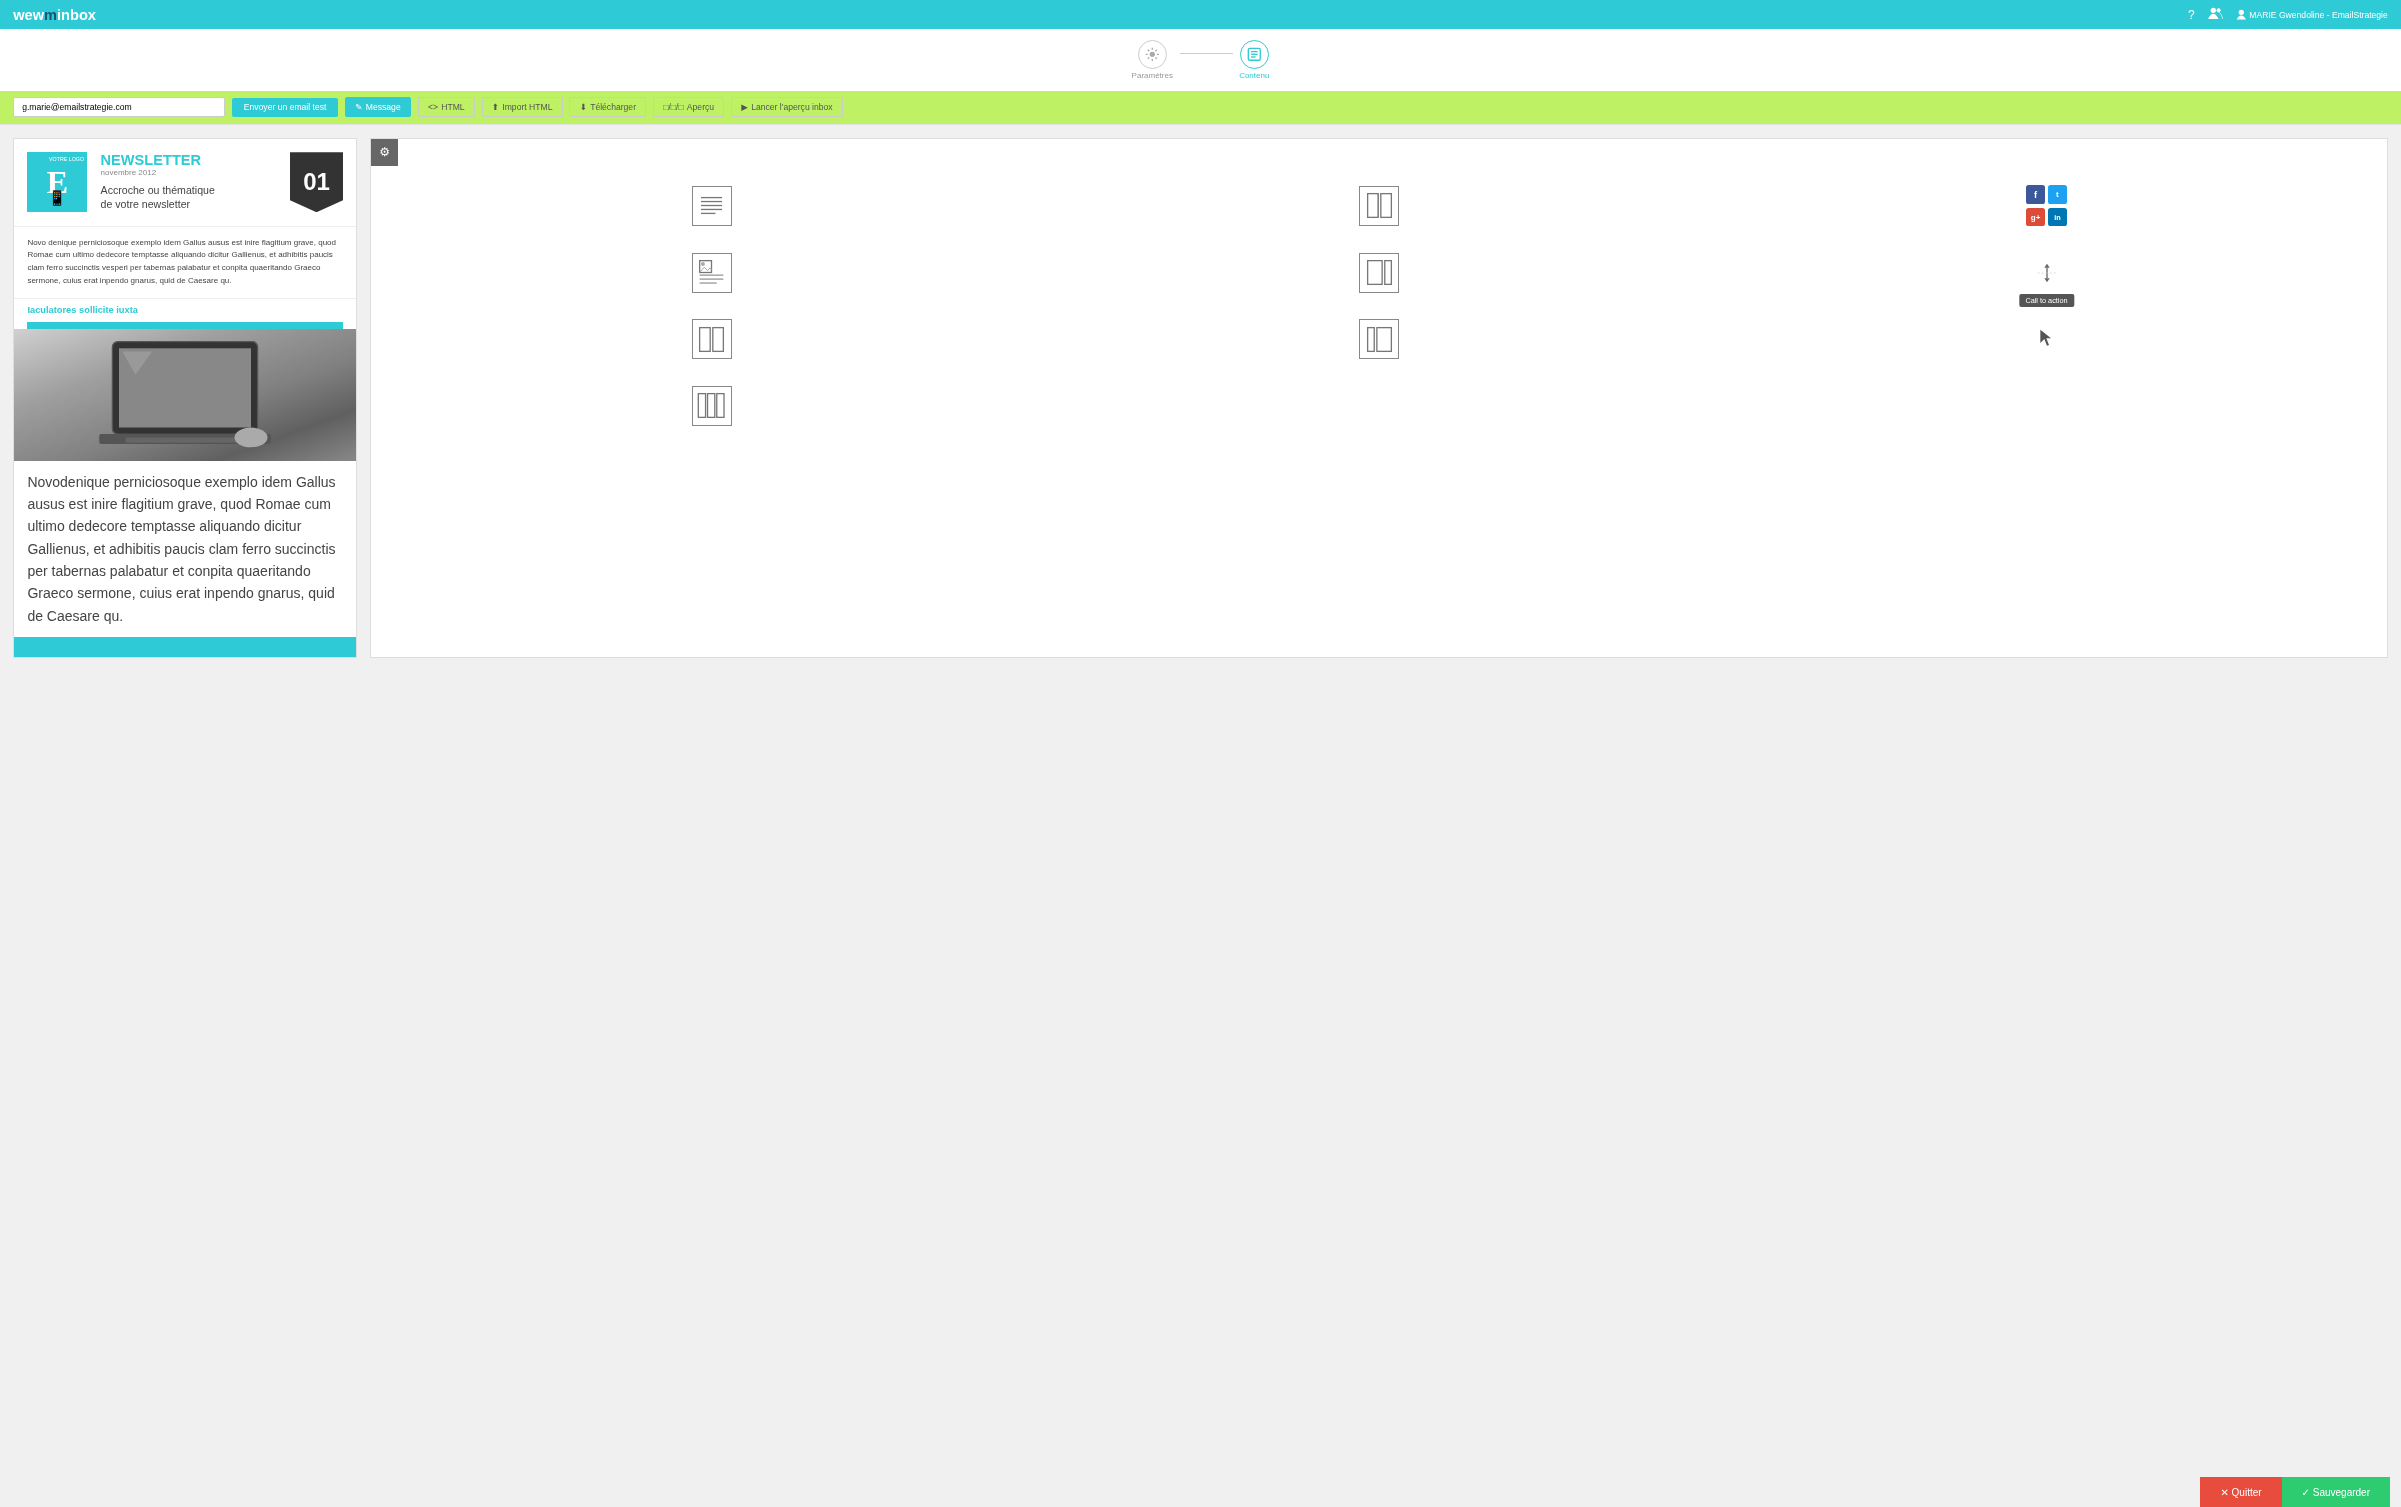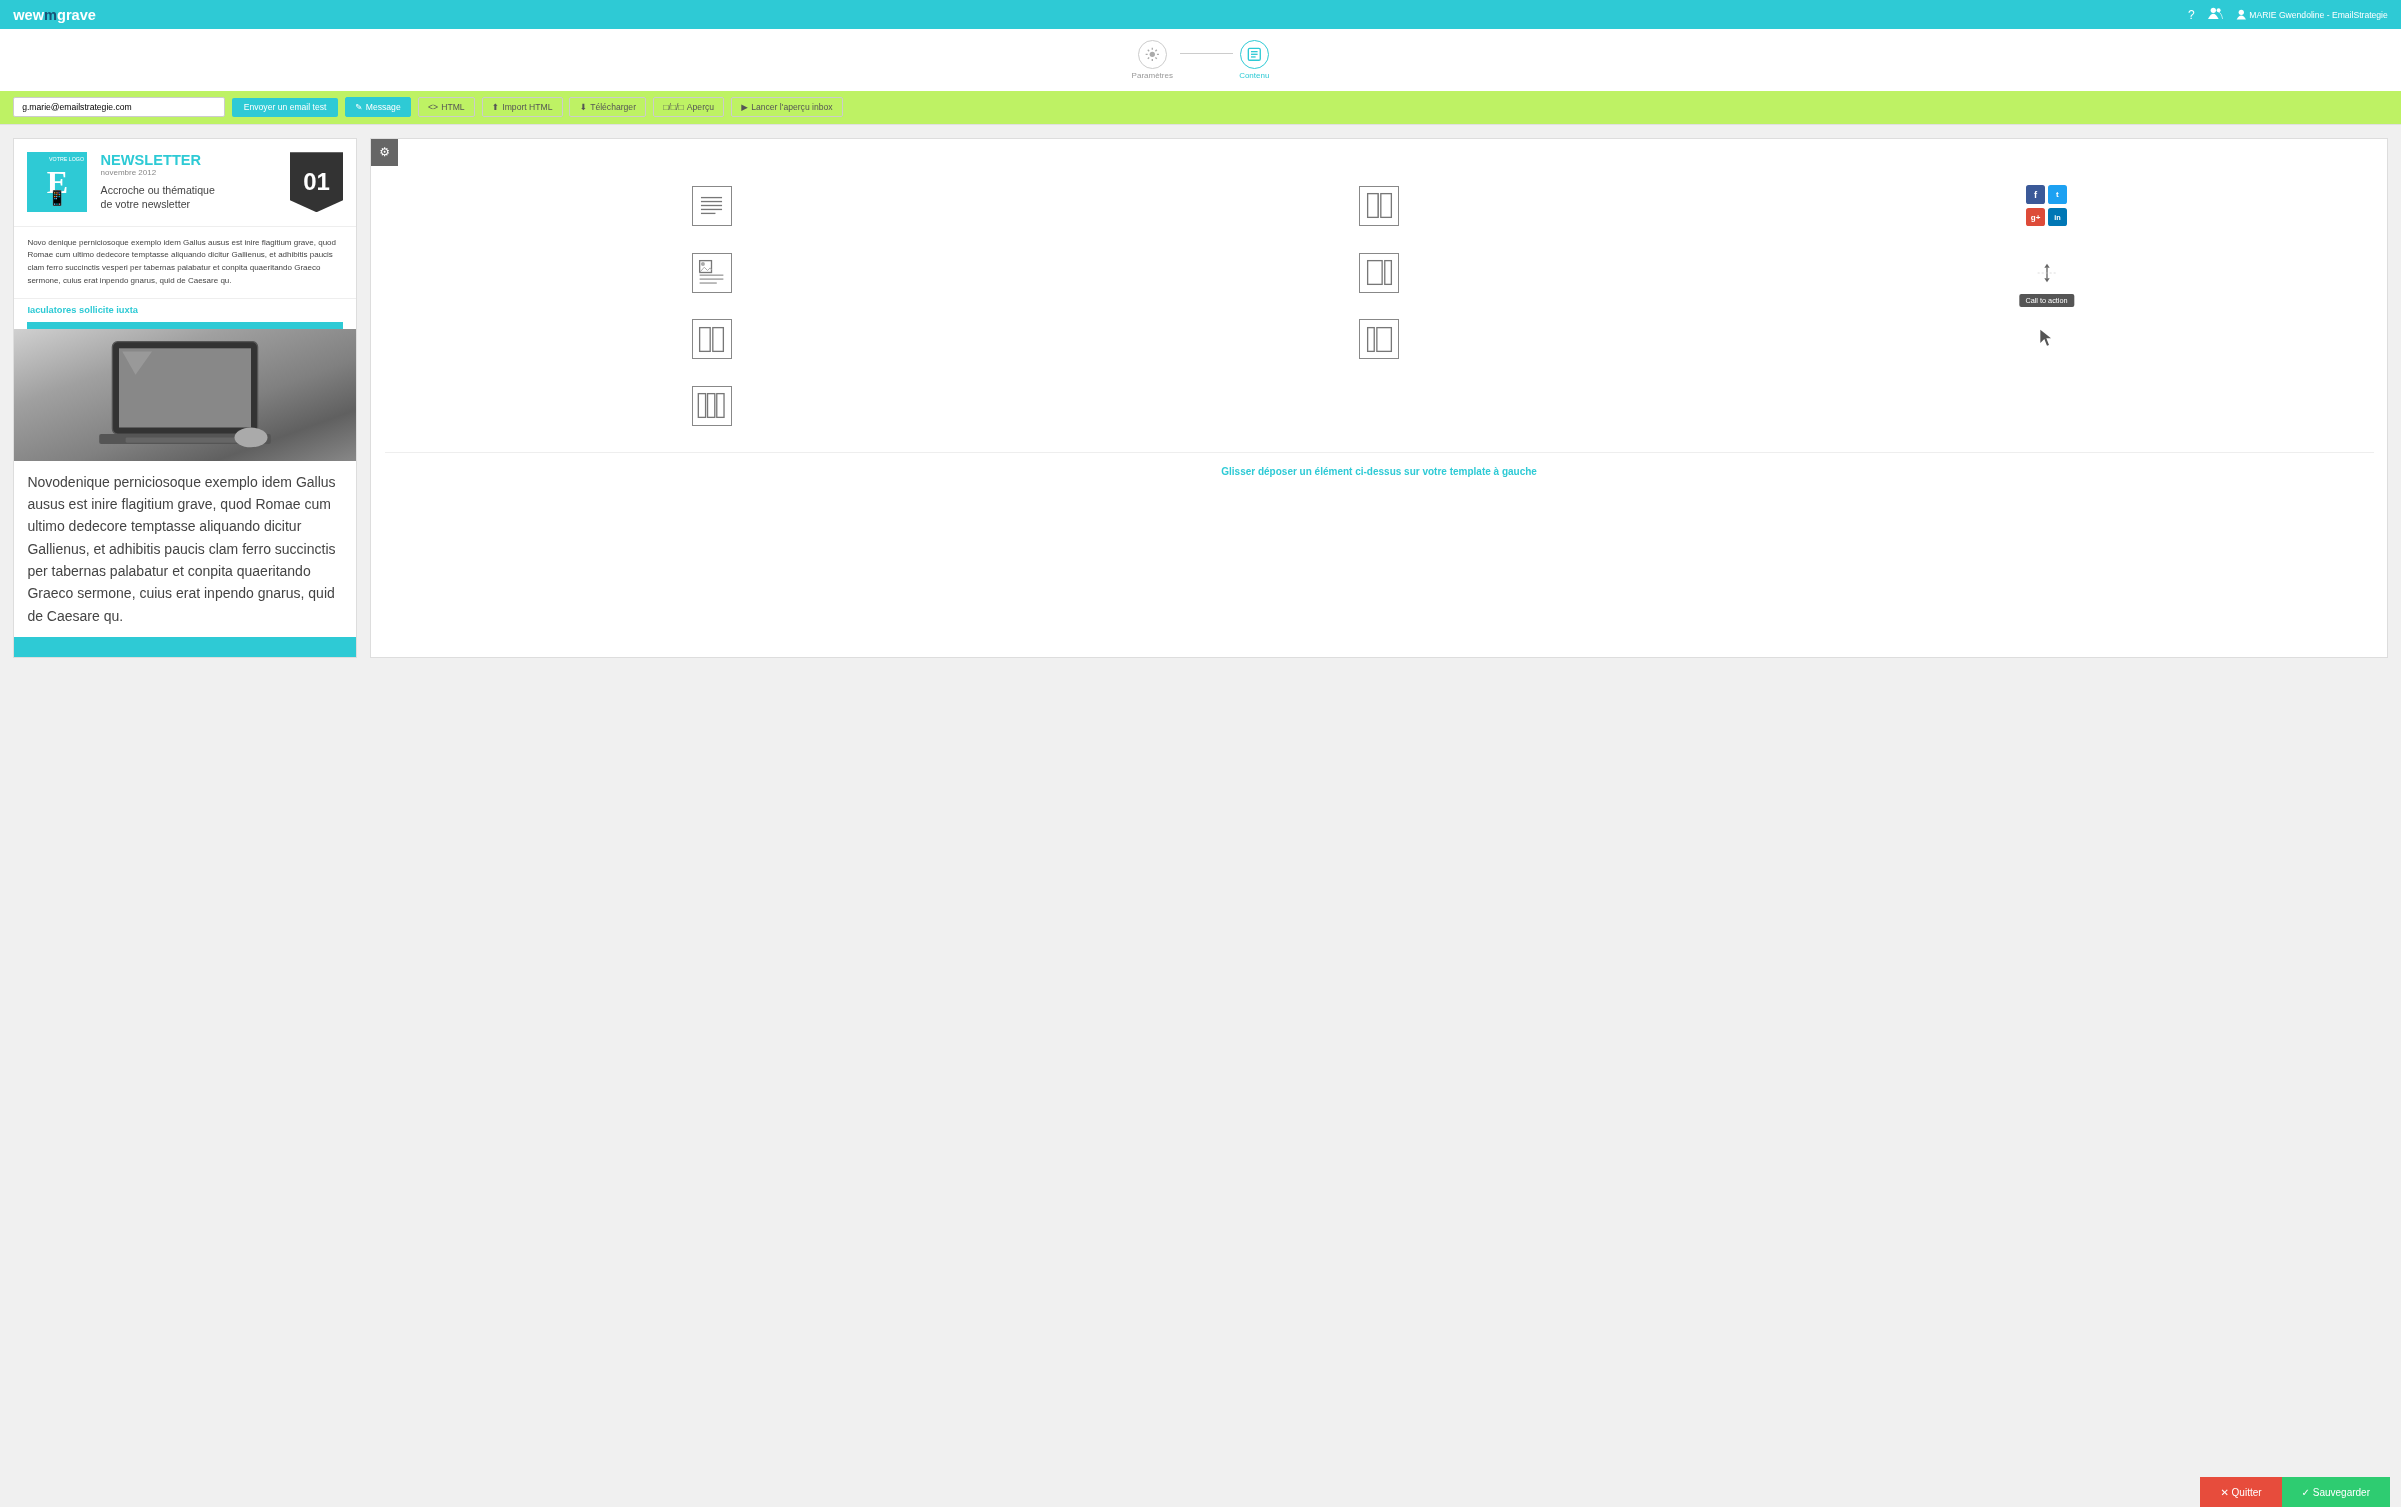--- a/index.html
+++ b/index.html
@@ -342,21 +342,21 @@
       justify-content: center;
       cursor: pointer;
     }
   </style>
 </head>
 <body>
 
 <div class="top-nav">
   <div class="logo">
     <span style="color:white; font-size:14.6px; font-weight:bold;">
-      <span style="color:white;">wew</span><span style="color:#1a5276; font-weight:900;">m</span><span style="color:white;">grave</span>
+      <span style="color:white;">wew</span><span style="color:#1a5276; font-weight:900;">m</span><span style="color:white;">inbox</span>
     </span>
   </div>
   <div class="nav-right">
     <span class="nav-icon">?</span>
     <span class="nav-icon">
       <svg width="14.6" height="12" viewBox="0 0 22 18" fill="white">
         <circle cx="8" cy="5" r="4"></circle>
         <circle cx="16" cy="5" r="3"></circle>
         <path d="M0 18 Q4 10 8 10 Q12 10 16 18"></path>
         <path d="M16 8 Q20 8 22 18" stroke="white" fill="none"></path>
@@ -588,21 +588,20 @@
             <svg width="29" height="29" viewBox="0 0 44 44" fill="none">
               <rect x="2" y="4" width="11" height="36" stroke="#777" stroke-width="2"></rect>
               <rect x="16" y="4" width="11" height="36" stroke="#777" stroke-width="2"></rect>
               <rect x="30" y="4" width="11" height="36" stroke="#777" stroke-width="2"></rect>
             </svg>
           </div>
         </div>
 
       </div>
 
-      <div class="drag-hint">Glisser déposer un élément ci-dessus sur votre template à gauche</div>
 
     </div>
   </div>
 
 </div>
 
 <div class="bottom-bar">
   <button class="quit-btn">✕ Quitter</button>
   <button class="save-btn">✓ Sauvegarder</button>
 </div>

